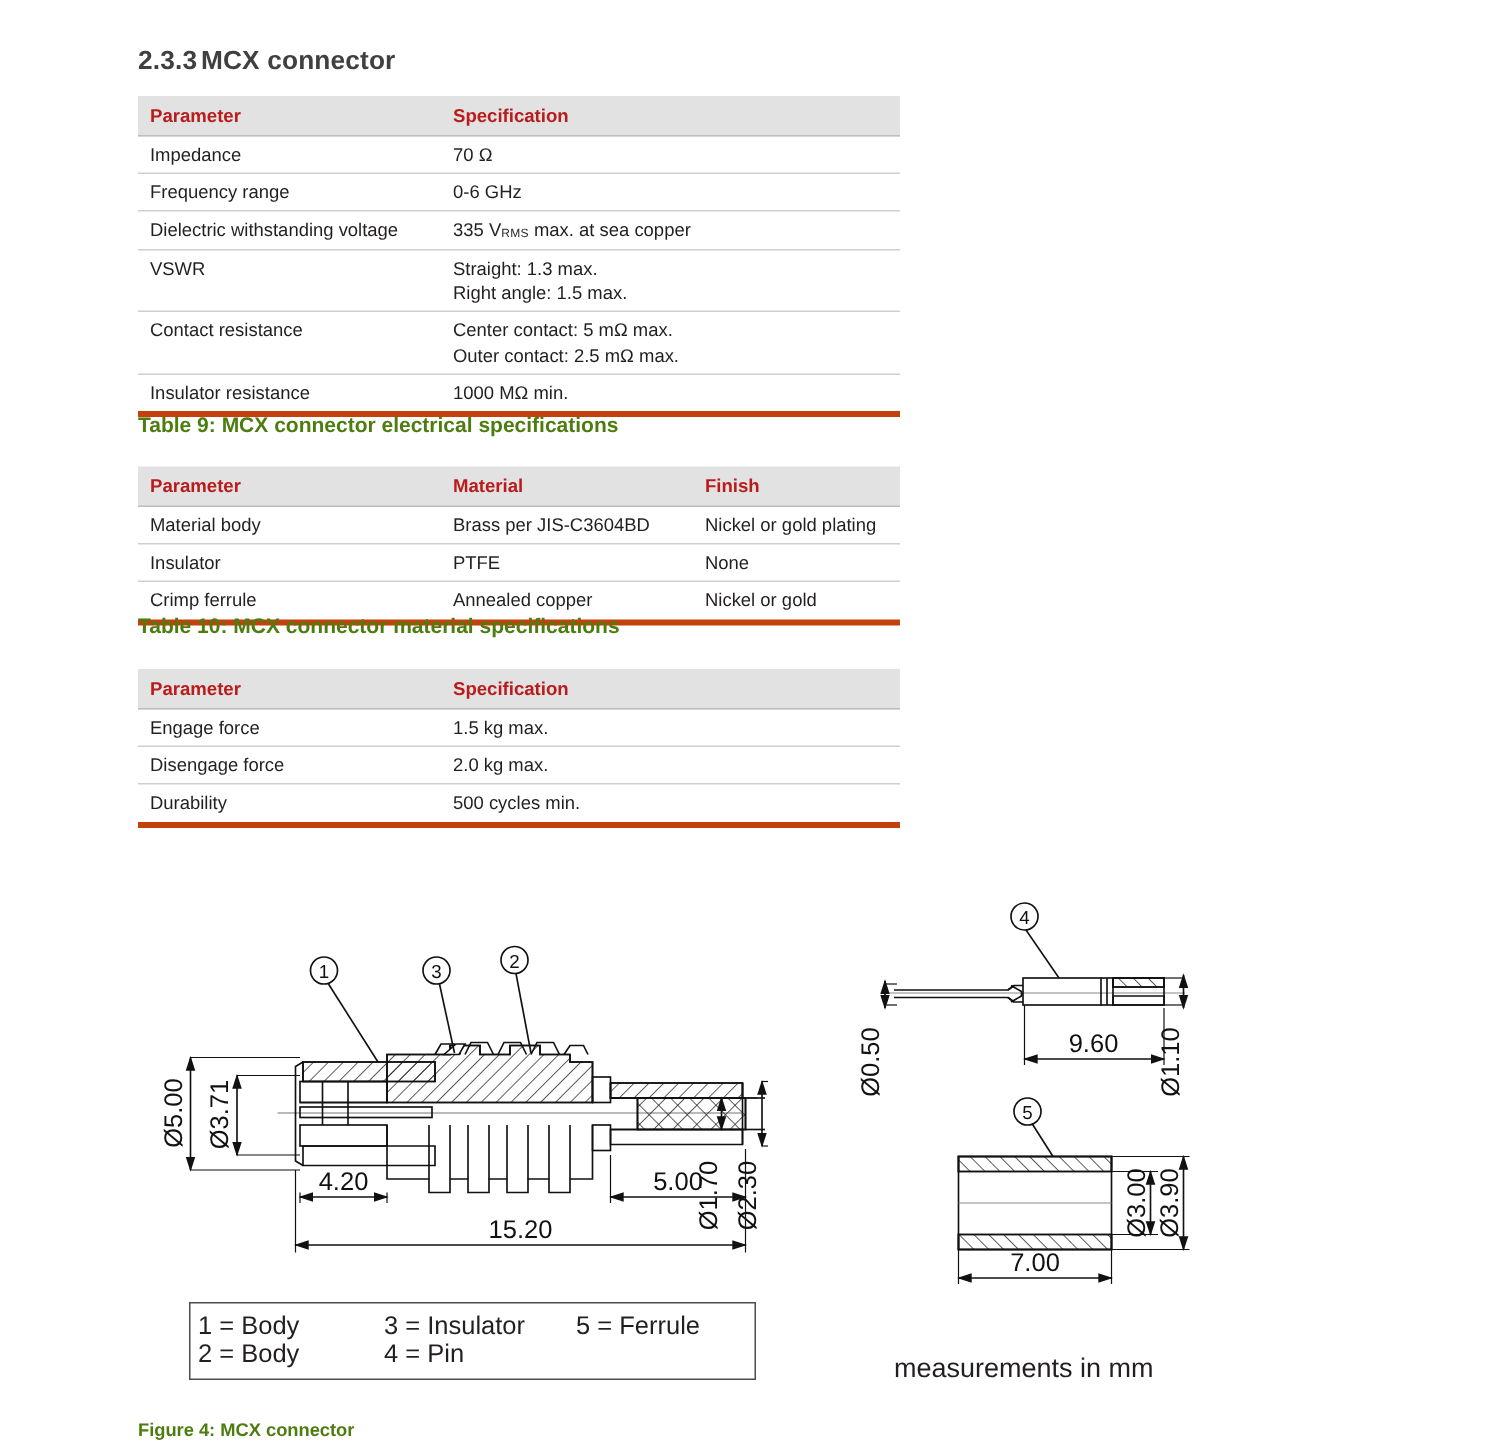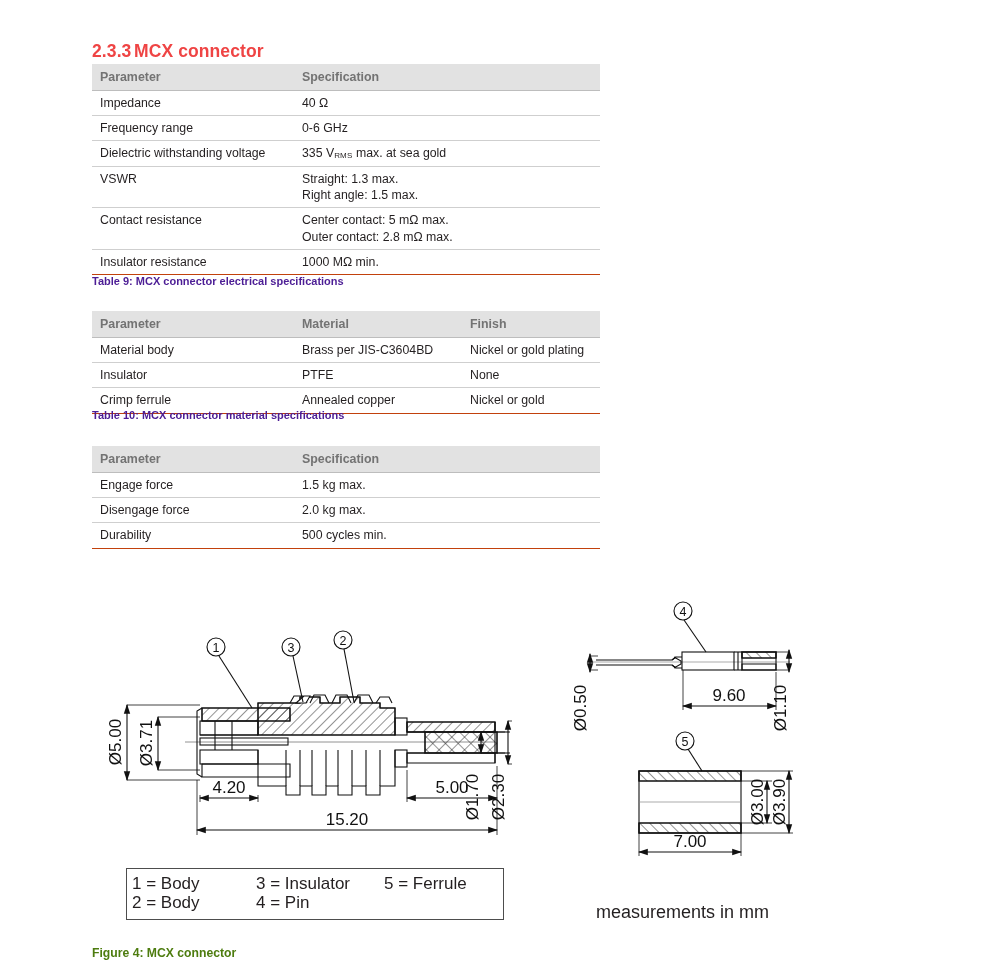--- a/index.html
+++ b/index.html
@@ -12,63 +12,62 @@
     position:relative;
     overflow:hidden;
   }
   .page{position:relative;width:1000px;height:963px;}
 
   
   .sec-heading{
     position:absolute;
     left:92px;top:30px;
     font-size:17.5px;font-weight:bold;
-    color:#ef4444;
+    color:#404040;
     letter-spacing:.1px;
     white-space:nowrap;
-    margin-top:11px;
   }
   .sec-heading .num{display:inline-block;width:42px;}
 
   
   .spec-table{
     position:absolute;
     width:508px;
     border-collapse:collapse;
     font-size:12.3px;
     color:#231f20;
   }
   .spec-table th{
     background:#e2e2e2;
     font-weight:bold;
     text-align:left;
     padding:6px 0 6px 8px;
     font-size:12.4px;
-    color:#737373;
+    color:#b91c1c;
     border:none;
   }
   .spec-table td{
     padding:4px 0 4px 8px;
     border-top:1px solid #cfcfcf;
     vertical-align:top;
     line-height:1.32;
   }
   .spec-table tr.first-body td{border-top:1px solid #bdbdbd;}
   .spec-table .c1{width:194px;}
   .spec-table .c2{width:160px;}
-  .spec-table .lastrow td{border-bottom:1px solid #c2410c;}
+  .spec-table .lastrow td{border-bottom:4px solid #c2410c;}
   .sub{font-size:8px;vertical-align:-1px;letter-spacing:.2px;}
 
   .tbl1{left:92px;top:64px;}
   .tbl2{left:92px;top:311px;}
   .tbl3{left:92px;top:446px;}
 
   .tbl-caption{
     position:absolute;
-    font-size:11px;font-weight:bold;color:#4c1d95;
+    font-size:14px;font-weight:bold;color:#4d7c0f;
     white-space:nowrap;
   }
   .cap1{left:92px;top:275px;}
   .cap2{left:92px;top:409px;}
   .cap3{left:92px;top:564px;}
 
   .fig-caption{
     position:absolute;left:92px;top:946px;
     font-size:12.2px;font-weight:bold;color:#4d7c0f;
     white-space:nowrap;
@@ -121,42 +120,42 @@
   <table class="spec-table tbl1">
     <thead>
       <tr>
         <th class="c1">Parameter</th>
         <th>Specification</th>
       </tr>
     </thead>
     <tbody>
       <tr class="first-body">
         <td>Impedance</td>
-        <td>40 Ω</td>
+        <td>70 Ω</td>
       </tr>
       <tr>
         <td>Frequency range</td>
         <td>0-6 GHz</td>
       </tr>
       <tr>
         <td>Dielectric withstanding voltage</td>
-        <td><span>335 V</span><span class="sub">RMS</span><span> max. at sea gold</span></td>
+        <td><span>335 V</span><span class="sub">RMS</span><span> max. at sea copper</span></td>
       </tr>
       <tr>
         <td>VSWR</td>
         <td>
           <div>Straight: 1.3 max.</div>
           <div>Right angle: 1.5 max.</div>
         </td>
       </tr>
       <tr>
         <td>Contact resistance</td>
         <td>
           <div>Center contact: 5 mΩ max.</div>
-          <div>Outer contact: 2.8 mΩ max.</div>
+          <div>Outer contact: 2.5 mΩ max.</div>
         </td>
       </tr>
       <tr class="lastrow">
         <td>Insulator resistance</td>
         <td>1000 MΩ min.</td>
       </tr>
     </tbody>
   </table>
   <div class="tbl-caption cap1">Table 9: MCX connector electrical specifications</div>
 

